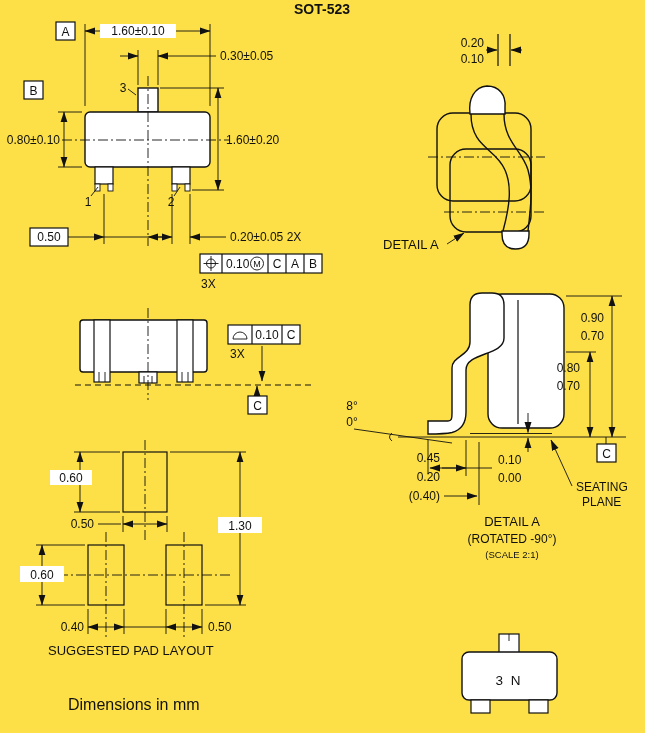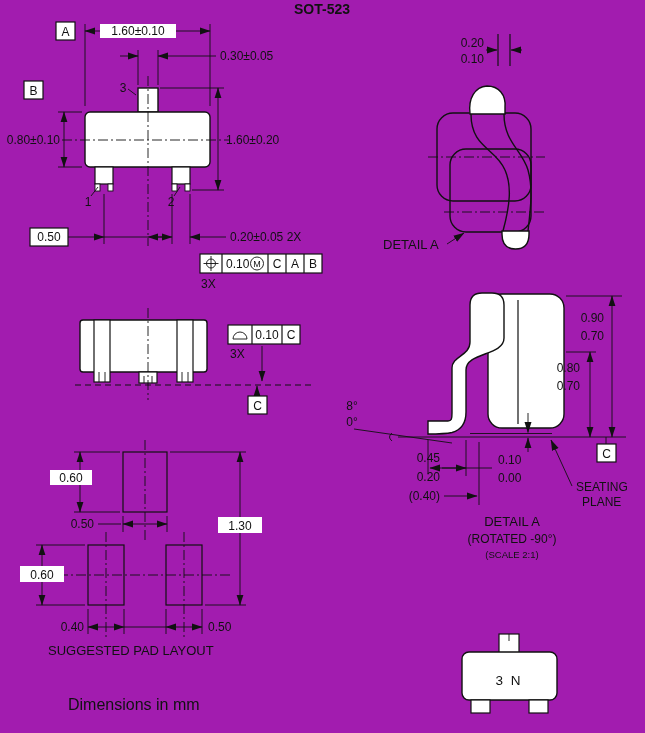--- a/index.html
+++ b/index.html
@@ -1,16 +1,16 @@
 <!DOCTYPE html>
 <html><head>
 <meta charset="utf-8">
 <style>
   html,body{margin:0;padding:0;background:#fff}
-  .sheet{width:645px;height:733px;background:#a21caf;overflow:hidden;font-family:"Liberation Sans",sans-serif}
+  .sheet{width:645px;height:733px;background:#fde047;overflow:hidden;font-family:"Liberation Sans",sans-serif}
   svg{display:block}
   svg text{font-family:"Liberation Sans",sans-serif;font-size:12px;fill:#111}
   .t-title{font-size:14px;font-weight:bold}
   .t-cap{font-size:13px}
   .t-sub{font-size:12px}
   .t-small{font-size:9.5px}
   .t-foot{font-size:16px}
   .t-mark{font-size:13.5px;letter-spacing:2px}
   .t-m{font-size:9px}
   .ln{stroke:#111;stroke-width:1.4;fill:none}

